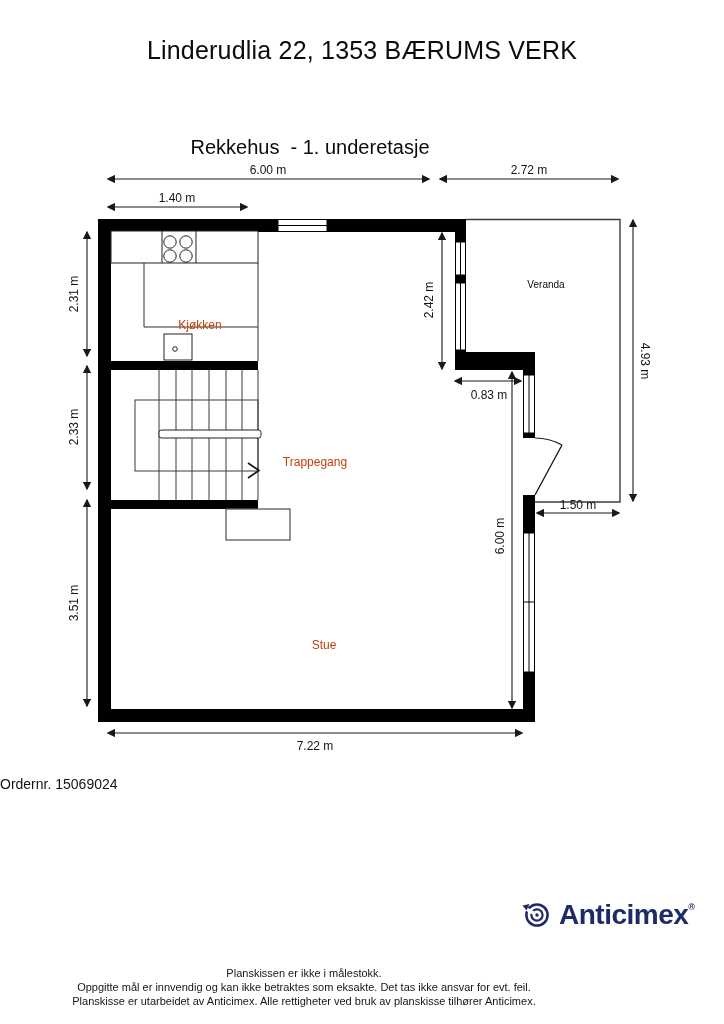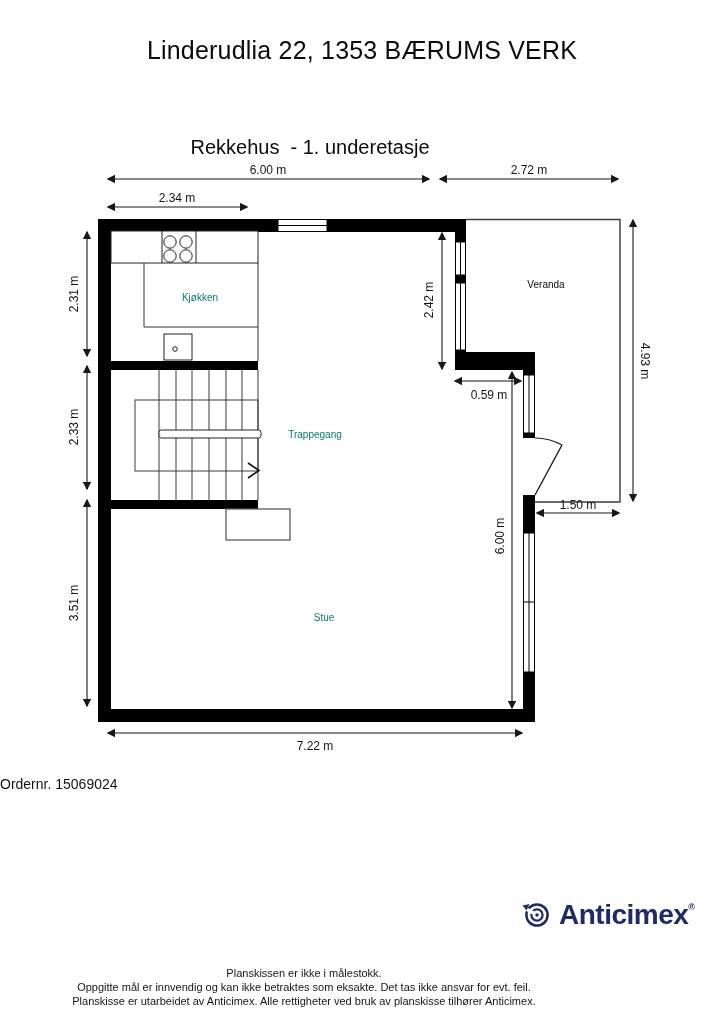--- a/index.html
+++ b/index.html
@@ -15,21 +15,21 @@
   .subtitle{
     position:absolute;left:0;top:136px;width:620px;text-align:center;
     font-size:20px;color:#0b0b0b;white-space:pre;
   }
   .lbl{
     position:absolute;font-size:12px;color:#151515;white-space:nowrap;
     transform:translate(-50%,-50%);
   }
   .rot-ccw{transform:translate(-50%,-50%) rotate(-90deg);}
   .rot-cw{transform:translate(-50%,-50%) rotate(90deg);}
-  .room{font-size:10px;color:#0f766e;}
+  .room{font-size:12px;color:#c2410c;margin-top:28px;}
   .room-sm{font-size:10px;color:#0c0c0c;}
   .order{position:absolute;left:0;top:776px;width:632px;font-size:14px;color:#141414;}
   .logo{
     position:absolute;left:521px;top:899px;display:flex;align-items:center;gap:6px;
   }
   .logo-text{
     font-size:28px;font-weight:bold;color:#1e2b66;letter-spacing:-0.5px;
     font-family:"Liberation Sans",sans-serif;
   }
   .logo-reg{font-size:9px;font-weight:bold;color:#1e2b66;vertical-align:14px;}
@@ -146,27 +146,27 @@
       <line x1="633" y1="220" x2="633" y2="501" marker-start="url(#ah)" marker-end="url(#ah)"></line>
       <line x1="455" y1="381" x2="521" y2="381" marker-start="url(#ah)" marker-end="url(#ah)"></line>
       <line x1="512" y1="372" x2="512" y2="708" marker-start="url(#ah)" marker-end="url(#ah)"></line>
       <line x1="537" y1="513" x2="619" y2="513" marker-start="url(#ah)" marker-end="url(#ah)"></line>
       <line x1="108" y1="733" x2="522" y2="733" marker-start="url(#ah)" marker-end="url(#ah)"></line>
     </g>
   </svg>
 
   <div class="lbl" style="left:268px;top:170px">6.00 m</div>
   <div class="lbl" style="left:529px;top:170px">2.72 m</div>
-  <div class="lbl" style="left:177px;top:198px">2.34 m</div>
+  <div class="lbl" style="left:177px;top:198px">1.40 m</div>
   <div class="lbl rot-ccw" style="left:74px;top:294px">2.31 m</div>
   <div class="lbl rot-ccw" style="left:74px;top:427px">2.33 m</div>
   <div class="lbl rot-ccw" style="left:74px;top:603px">3.51 m</div>
   <div class="lbl rot-ccw" style="left:429px;top:300px">2.42 m</div>
   <div class="lbl rot-cw" style="left:645px;top:361px">4.93 m</div>
-  <div class="lbl" style="left:489px;top:395px">0.59 m</div>
+  <div class="lbl" style="left:489px;top:395px">0.83 m</div>
   <div class="lbl rot-ccw" style="left:500px;top:536px">6.00 m</div>
   <div class="lbl" style="left:578px;top:505px">1.50 m</div>
   <div class="lbl" style="left:315px;top:746px">7.22 m</div>
 
   <div class="lbl room" style="left:200px;top:297px">Kjøkken</div>
   <div class="lbl room" style="left:315px;top:434px">Trappegang</div>
   <div class="lbl room" style="left:324px;top:617px">Stue</div>
   <div class="lbl room-sm" style="left:546px;top:284px">Veranda</div>
 
   <div class="order">Ordernr. 15069024</div>

